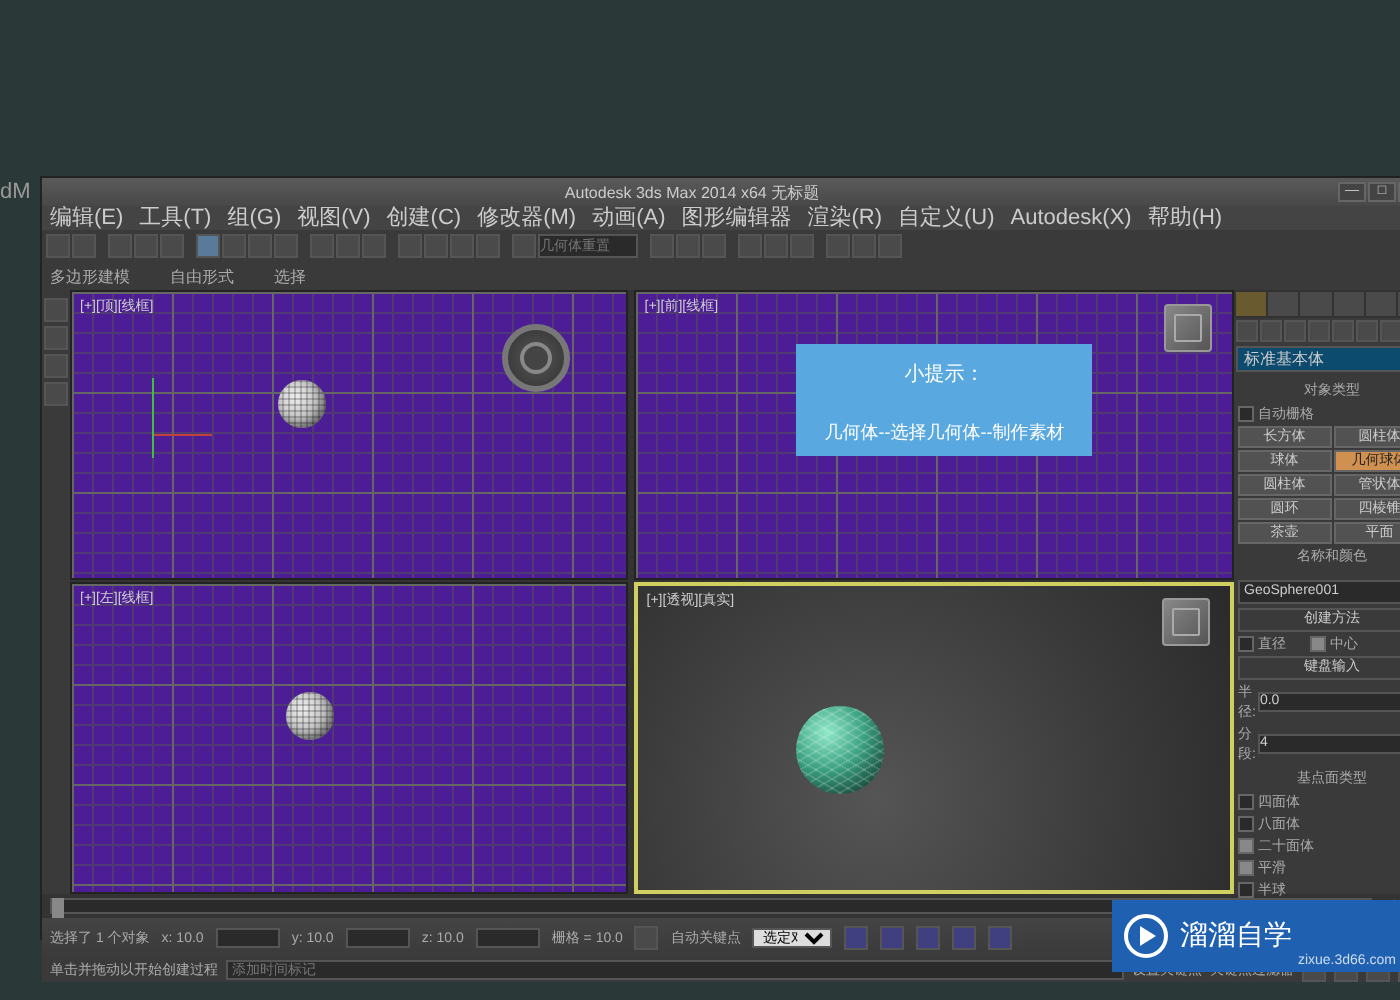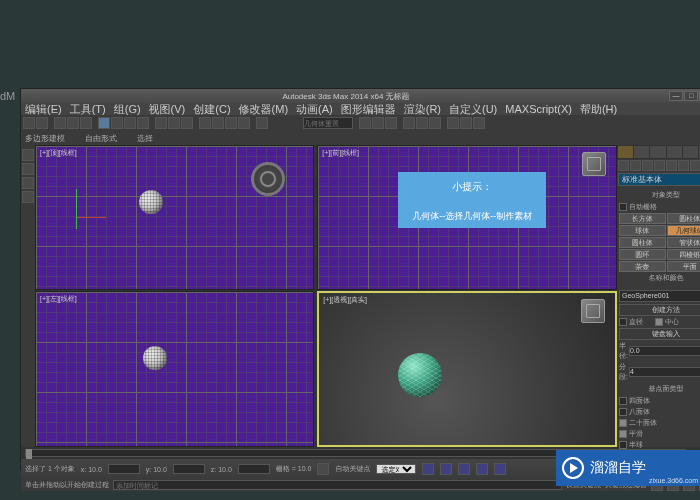--- a/index.html
+++ b/index.html
@@ -9,21 +9,21 @@
 .titlebar { height: 14px; background: linear-gradient(#5a5a5a,#484848); display: flex; align-items: center; justify-content: space-between; padding: 0 2px; }
 .titlebar-title { color: #ccc; font-size: 8px; margin: 0 auto; }
 .titlebar-btns { display: flex; gap: 1px; }
 .titlebar-btn { width: 14px; height: 10px; background: #444; border: 1px solid #666; color: #ccc; font-size: 7px; text-align: center; line-height: 8px; }
 .menubar { height: 12px; background: #444; display: flex; padding: 0 4px; gap: 8px; }
 .menu-item { color: #ccc; font-size: 11px; line-height: 12px; cursor: pointer; }
 .toolbar { height: 16px; background: #3a3a3a; display: flex; align-items: center; padding: 0 2px; gap: 1px; }
 .tool-btn { width: 12px; height: 12px; background: #4a4a4a; border: 1px solid #555; display: inline-flex; align-items: center; justify-content: center; }
 .tool-btn.active { background: #5a7a9a; }
 .tool-sep { width: 4px; }
-.tool-input { width: 50px; height: 12px; background: #2a2a2a; border: 1px solid #555; color: #aaa; font-size: 7px; margin-left: 34px; }
+.tool-input { width: 50px; height: 12px; background: #2a2a2a; border: 1px solid #555; color: #aaa; font-size: 7px; }
 .toolbar2 { height: 14px; background: #3a3a3a; display: flex; align-items: center; padding: 0 4px; gap: 20px; }
 .tb2-label { color: #aaa; font-size: 8px; }
 .main-area { display: flex; height: 302px; }
 .left-strip { width: 14px; background: #3a3a3a; display: flex; flex-direction: column; gap: 2px; padding-top: 4px; }
 .strip-btn { width: 12px; height: 12px; background: #4a4a4a; border: 1px solid #555; margin-left: 1px; }
 .viewports { flex: 1; background: #333; position: relative; }
 .viewport { position: absolute; background: #4c1d95; border: 1px solid #222; overflow: hidden; }
 .vp-tl { left: 0; top: 0; width: 48%; height: 48%; }
 .vp-tr { left: 48.5%; top: 0; width: 51.5%; height: 48%; }
 .vp-bl { left: 0; top: 48.5%; width: 48%; height: 51.5%; }
@@ -102,21 +102,21 @@
     <span class="menu-item">编辑(E)</span>
     <span class="menu-item">工具(T)</span>
     <span class="menu-item">组(G)</span>
     <span class="menu-item">视图(V)</span>
     <span class="menu-item">创建(C)</span>
     <span class="menu-item">修改器(M)</span>
     <span class="menu-item">动画(A)</span>
     <span class="menu-item">图形编辑器</span>
     <span class="menu-item">渲染(R)</span>
     <span class="menu-item">自定义(U)</span>
-    <span class="menu-item">MAXScript(X)</span>
+    <span class="menu-item">Autodesk(X)</span>
     <span class="menu-item">帮助(H)</span>
   </div>
 
   <div class="toolbar">
     <div class="tool-btn"></div>
     <div class="tool-btn"></div>
     <div class="tool-sep"></div>
     <div class="tool-btn"></div>
     <div class="tool-btn"></div>
     <div class="tool-btn"></div>

